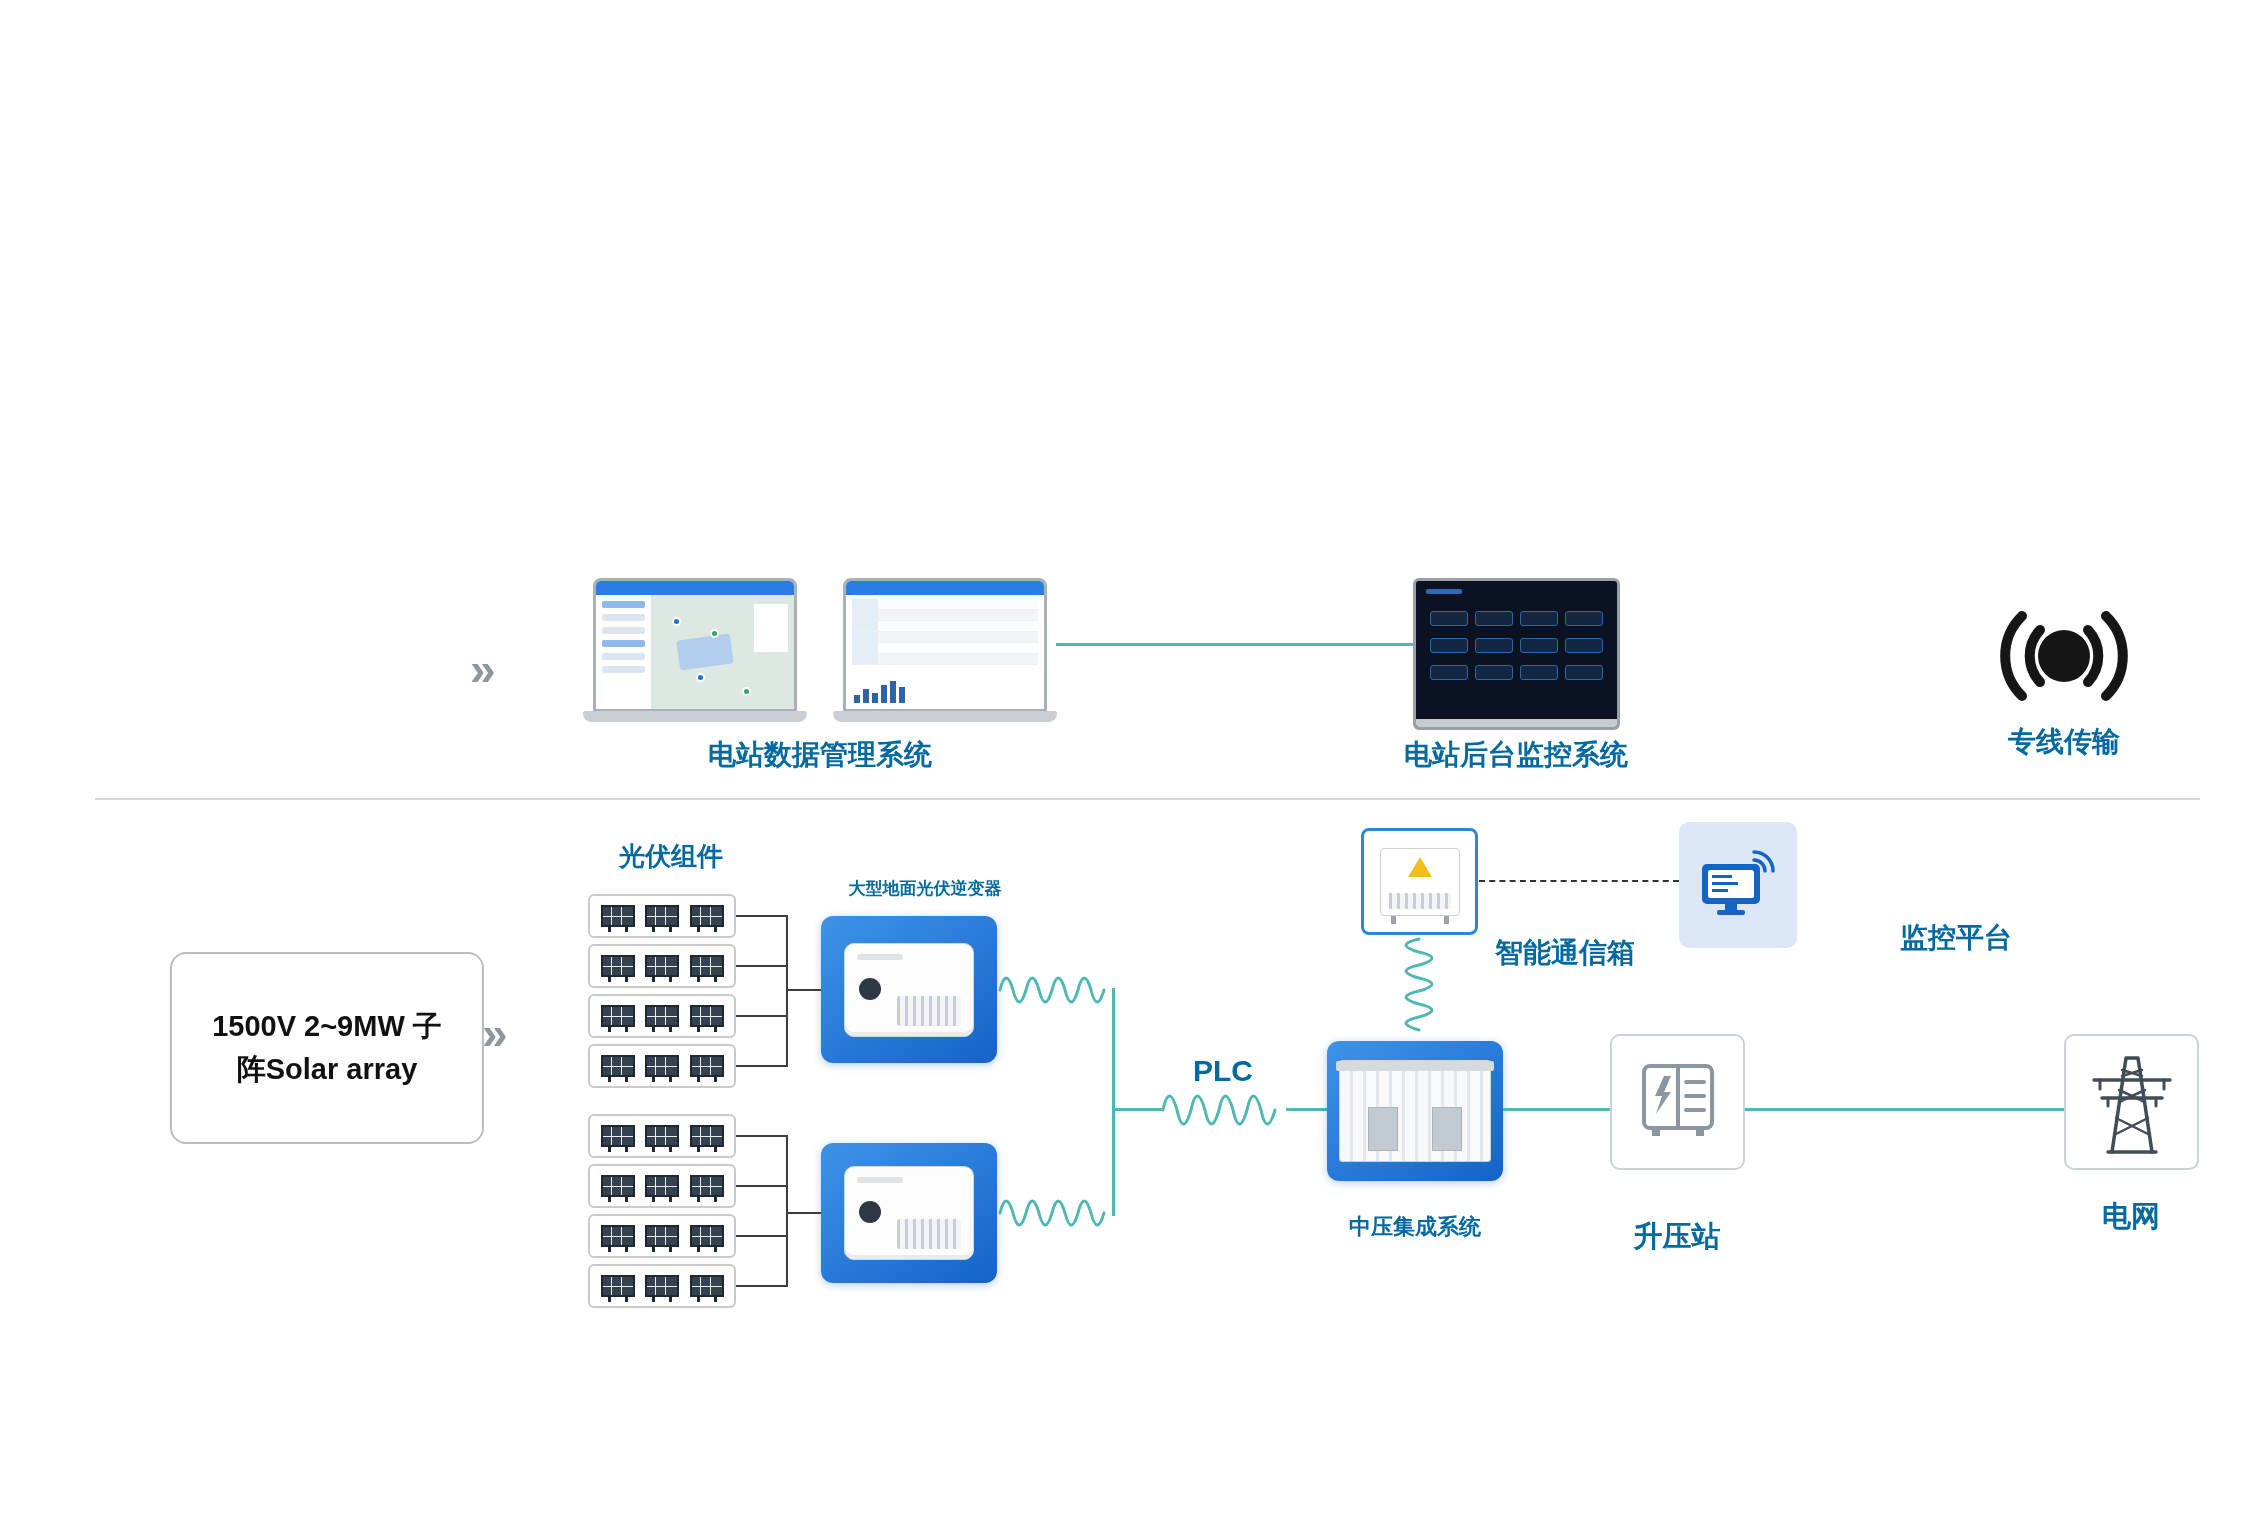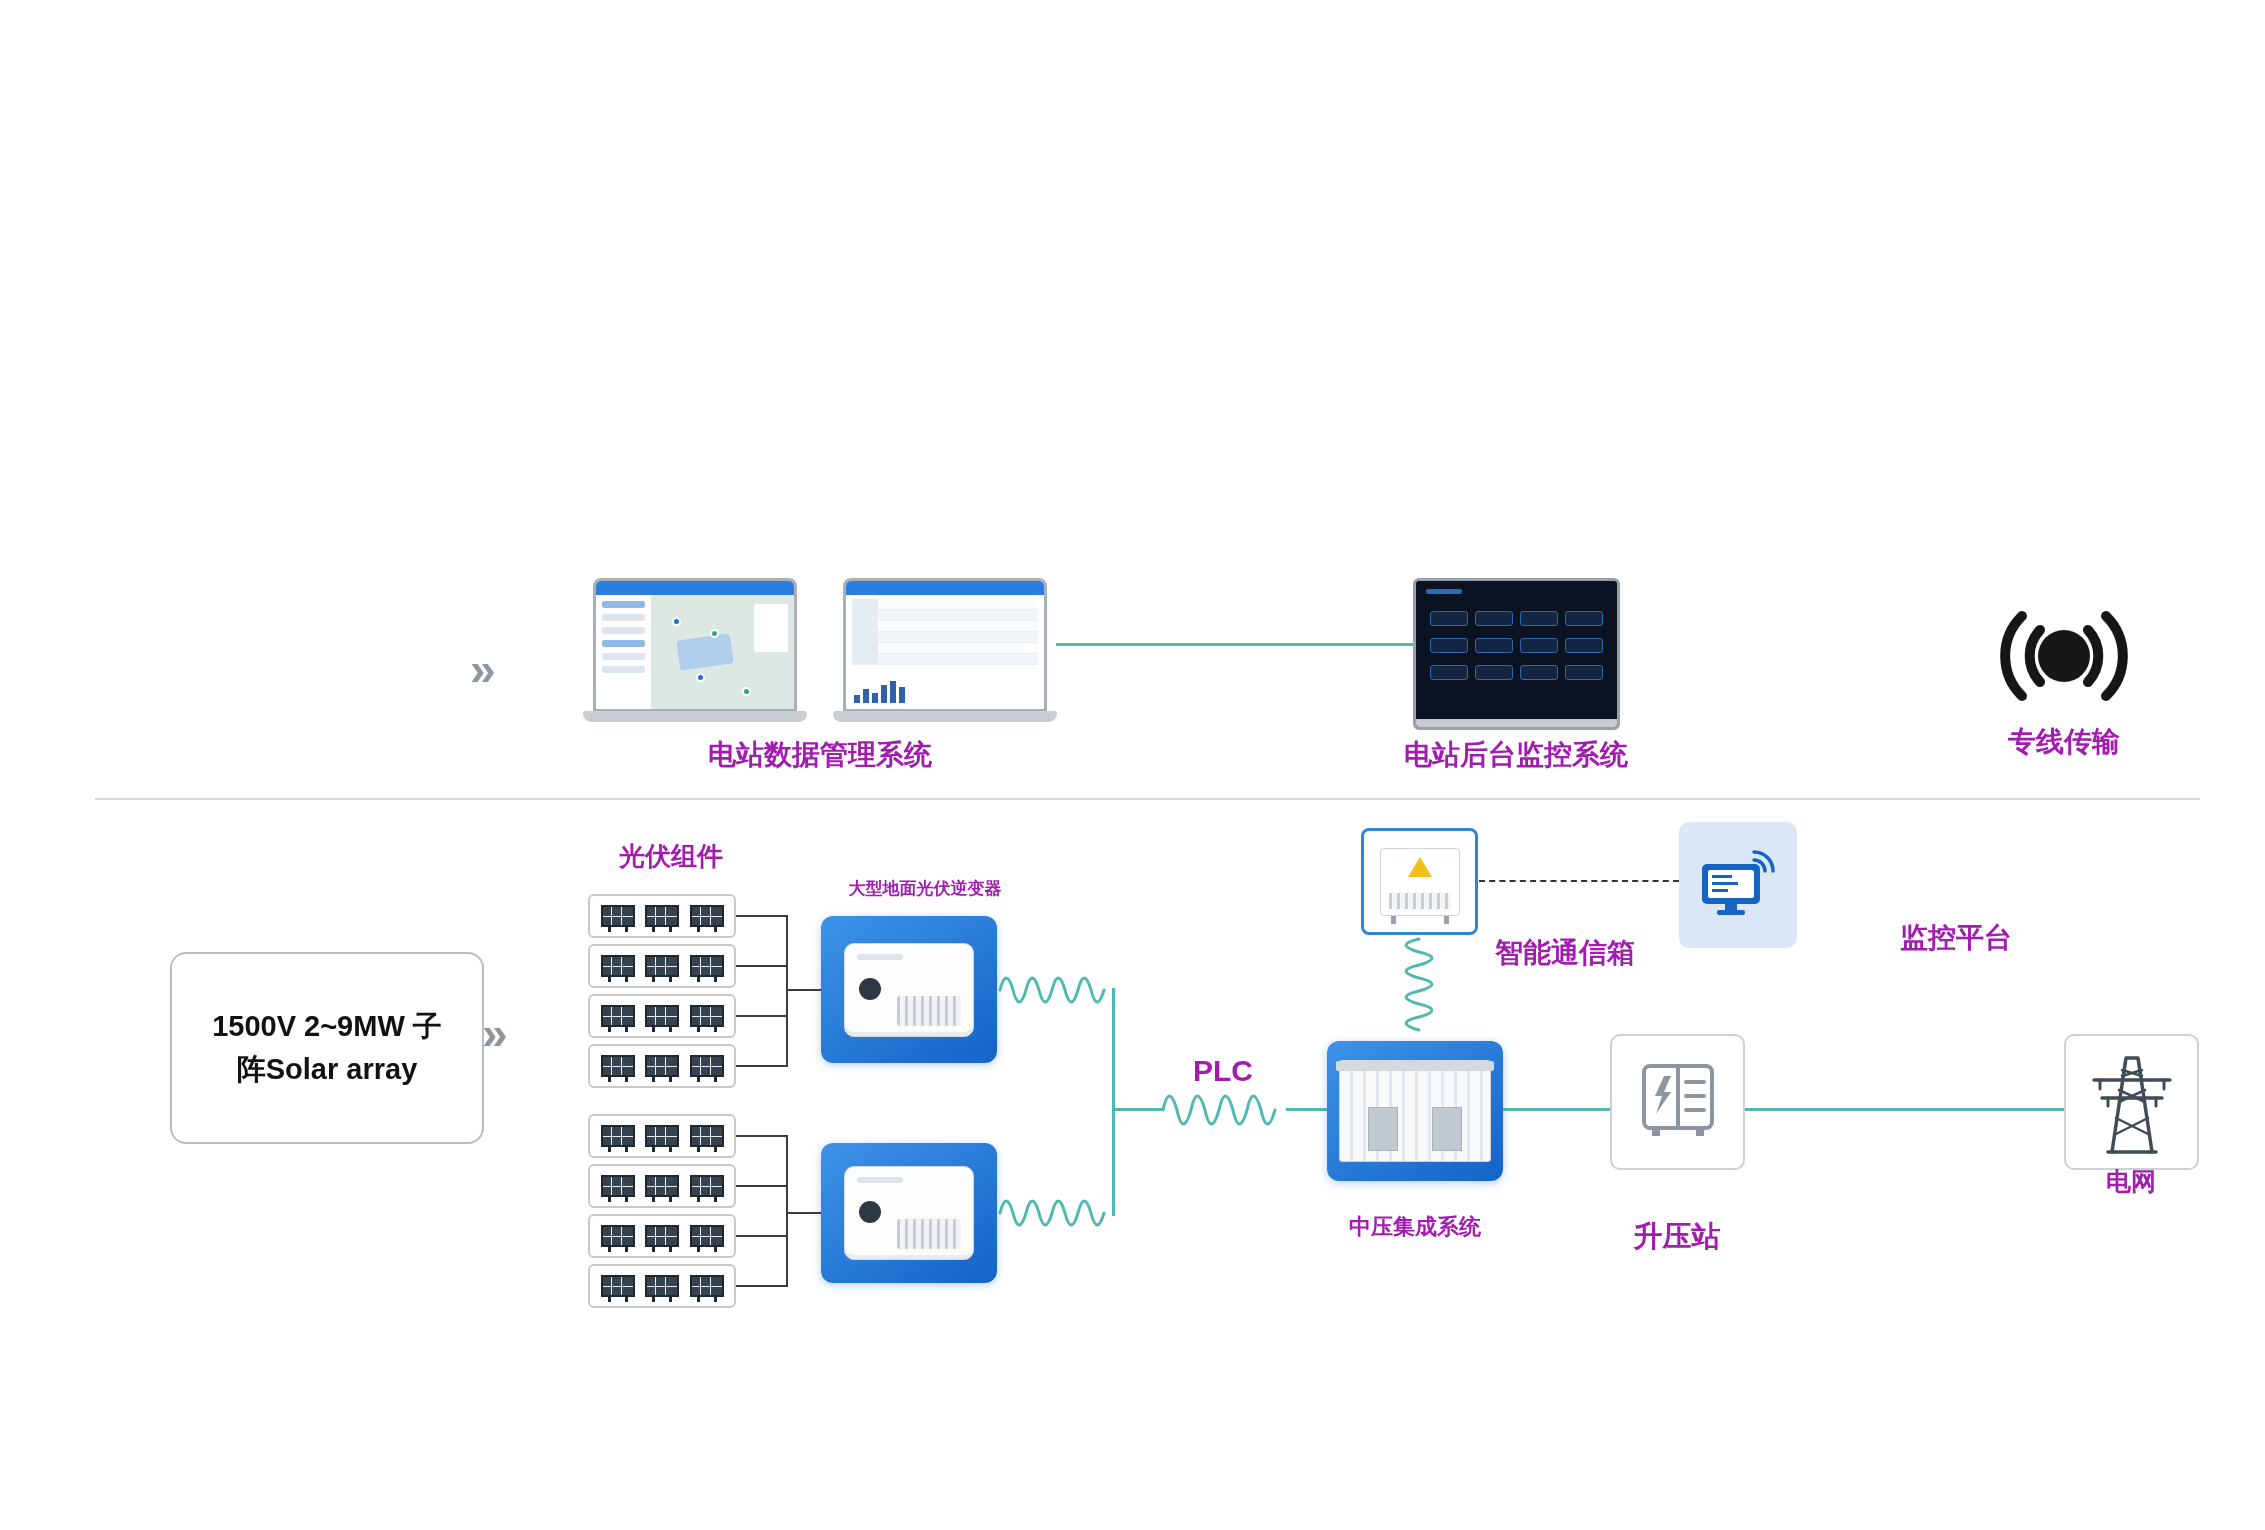--- a/index.html
+++ b/index.html
@@ -1,21 +1,21 @@
 <!DOCTYPE html>
 <html><head>
 <meta charset="utf-8">
 <style>
   html,body{margin:0;padding:0;background:#ffffff;}
   .canvas{position:relative;width:2265px;height:1530px;background:#ffffff;overflow:hidden;
           font-family:"Liberation Sans","DejaVu Sans",sans-serif;color:#111;}
 
   
   .abs{position:absolute;}
-  .label{position:absolute;font-weight:bold;color:#a21caf;text-align:center;line-height:1.25;}
+  .label{position:absolute;font-weight:bold;color:#0369a1;text-align:center;line-height:1.25;}
   .hline-teal{position:absolute;background:#4fb8b2;height:3px;}
   .vline-teal{position:absolute;background:#4fb8b2;width:3px;}
   .hline-dark{position:absolute;background:#3c3c3c;height:2px;}
   .vline-dark{position:absolute;background:#3c3c3c;width:2px;}
   .dashed{position:absolute;border-top:2px dashed #333;height:0;}
 
   
   .rounded-box{position:absolute;border:2px solid #bdbdbd;border-radius:16px;background:#fff;
     display:flex;flex-direction:column;align-items:center;justify-content:center;
     font-weight:bold;font-size:29px;line-height:1.5;text-align:center;}
@@ -351,15 +351,15 @@
 
   <div class="plain-box" style="left:2064px;top:1034px;">
     <svg width="104" height="112" viewBox="0 0 104 112">
       <path d="M32,106 L46,12 M72,106 L58,12 M46,12 L58,12" stroke="#424c57" stroke-width="3.5" fill="none" stroke-linecap="round"></path>
       <path d="M36,88 L68,72 M36,72 L68,88 M39,56 L65,44 M39,44 L65,56 M42,30 L62,24 M42,24 L62,30" stroke="#424c57" stroke-width="2.5" fill="none" stroke-linecap="round"></path>
       <path d="M14,34 L90,34 M22,52 L82,52" stroke="#424c57" stroke-width="3.5" fill="none" stroke-linecap="round"></path>
       <path d="M20,34 v9 M84,34 v9 M28,52 v8 M76,52 v8" stroke="#424c57" stroke-width="3" fill="none" stroke-linecap="round"></path>
       <path d="M28,106 L76,106" stroke="#424c57" stroke-width="3.5" fill="none" stroke-linecap="round"></path>
     </svg>
   </div>
-  <div class="label" style="left:2031px;top:1166px;width:200px;font-size:25px;">电网</div>
+  <div class="label" style="left:2031px;top:1198px;width:200px;font-size:29px;">电网</div>
 
 </div>
 
 </body></html>

